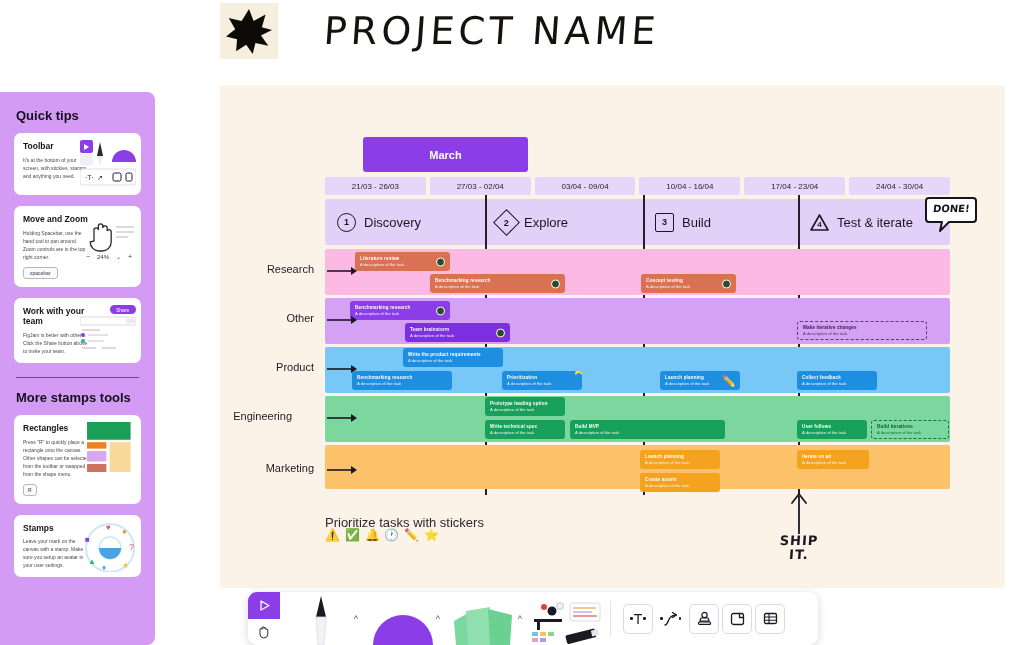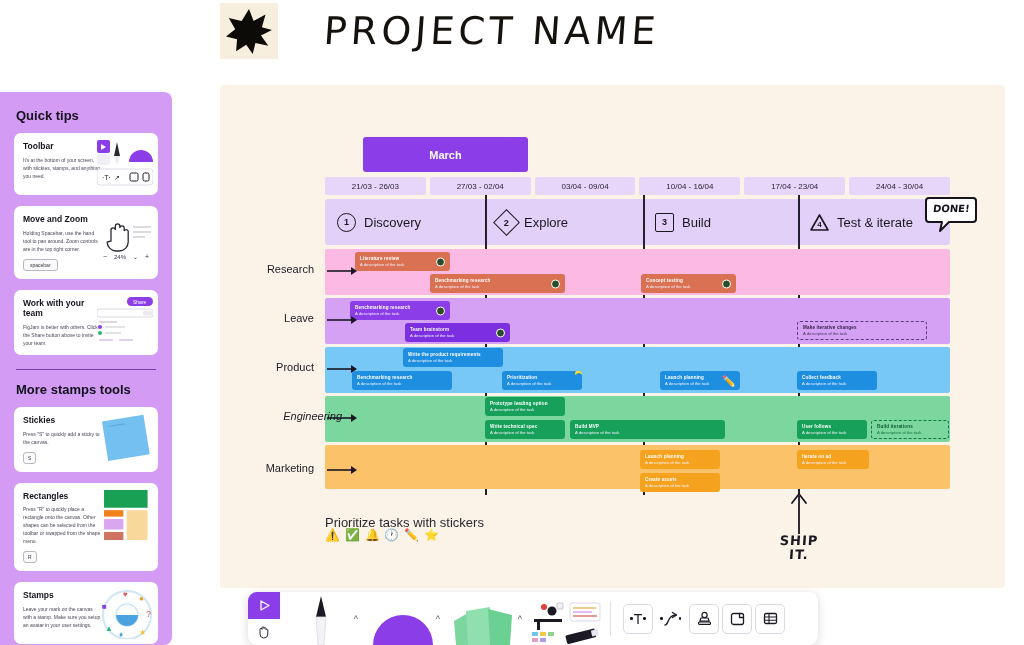--- a/index.html
+++ b/index.html
@@ -18,21 +18,21 @@
   .project-title {
     margin-left:46px;
     font-family:"DejaVu Sans", sans-serif;
     font-size:38px; letter-spacing:4px; color:#15110c;
     font-weight:400; white-space:nowrap;
     transform: skewX(-4deg);
   }
 
   
   .sidebar {
-    position:absolute; left:0px; top:92px; width:172px; height:553px;
+    position:absolute; left:0px; top:92px; width:155px; height:553px;
     background:#D49BF5; border-radius:0 8px 8px 0; padding:12px 14px;
     overflow:hidden;
   }
   .sb-h { font-size:13px; font-weight:bold; color:#12101a; margin:4px 0 10px 2px; }
   .sb-divider { height:1px; background:#7c3fa8; margin:14px 2px 12px 2px; }
   .tip-card {
     background:#fff; border-radius:7px; padding:8px 9px; margin-bottom:11px;
     position:relative; overflow:hidden; min-height:62px;
   }
   .tip-title { font-size:8.5px; font-weight:bold; color:#15131c; margin-bottom:4px; line-height:1.25; width:62%; }
@@ -209,31 +209,20 @@
         <circle cx="3" cy="36" r="2" fill="#2bb673"></circle>
         <line x1="8" y1="36" x2="24" y2="36" stroke="#c8c5d0" stroke-width="1.2"></line>
         <line x1="2" y1="43" x2="16" y2="43" stroke="#c8a8e8" stroke-width="1.2"></line>
         <line x1="22" y1="43" x2="36" y2="43" stroke="#c8a8e8" stroke-width="1.2"></line>
       </svg>
     </div>
 
     <div class="sb-divider"></div>
     <div class="sb-h">More stamps tools</div>
 
-    <div class="tip-card">
-      <div class="tip-title">Stickies</div>
-      <div class="tip-body">Press "S" to quickly add a sticky to the canvas.</div>
-      <span class="tip-key">S</span>
-      <svg class="tip-art" viewBox="0 0 56 50">
-        <g transform="rotate(-9 28 25)">
-          <rect x="8" y="4" width="42" height="40" fill="#74c0f0"></rect>
-          <line x1="13" y1="10" x2="30" y2="10" stroke="#5aa9dc" stroke-width="1.2"></line>
-        </g>
-      </svg>
-    </div>
 
     <div class="tip-card">
       <div class="tip-title">Rectangles</div>
       <div class="tip-body">Press "R" to quickly place a rectangle onto the canvas. Other shapes can be selected from the toolbar or swapped from the shape menu.</div>
       <span class="tip-key">R</span>
       <svg class="tip-art" viewBox="0 0 56 62">
         <rect x="2" y="0" width="54" height="22" fill="#19A055"></rect>
         <rect x="2" y="25" width="24" height="8" fill="#F0811A"></rect>
         <rect x="2" y="36" width="24" height="13" fill="#D9A7F0"></rect>
         <rect x="2" y="52" width="24" height="16" fill="#CE7360"></rect>
@@ -344,21 +333,21 @@
           <div class="task" style="left:80px;  width:105px; top:25px; height:19px; background:#7B2FE0;">
             <div class="t-title">Team brainstorm</div>
             <div class="t-desc">A description of the task</div>
             <span class="avatar"></span>
           </div>
           <div class="task dashed" style="left:472px; width:130px; top:23px; height:19px;">
             <div class="t-title">Make iterative changes</div>
             <div class="t-desc">A description of the task</div>
           </div>
         </div>
-        <div class="lane-label" style="right:636px; top:14px;">Leave</div>
+        <div class="lane-label" style="right:636px; top:14px;">Other</div>
         <svg class="lane-arrow" style="right:593px; top:17px;" viewBox="0 0 30 10">
           <line x1="0" y1="5" x2="24" y2="5" stroke="#1b1722" stroke-width="1.6"></line>
             <polygon points="24,1 30,5 24,9" fill="#1b1722"></polygon>
         </svg>
       </div>
 
       <div class="lane" style="height:46px; background:#78C8F7;">
         <div class="lane-tasks">
           <div class="task" style="left:78px;  width:100px; top:1px;  height:19px; background:#1E8FE0;">
             <div class="t-title">Write the product requirements</div>
@@ -406,21 +395,21 @@
           </div>
           <div class="task" style="left:472px; width:70px;  top:24px; height:19px; background:#16A05A;">
             <div class="t-title">User follows</div>
             <div class="t-desc">A description of the task</div>
           </div>
           <div class="task dashed green" style="left:546px; width:78px; top:24px; height:19px;">
             <div class="t-title">Build iterations</div>
             <div class="t-desc">A description of the task</div>
           </div>
         </div>
-        <div class="lane-label" style="right:608px; top:14px;font-style:italic;">Engineering</div>
+        <div class="lane-label" style="right:658px; top:14px;">Engineering</div>
         <svg class="lane-arrow" style="right:593px; top:17px;" viewBox="0 0 30 10">
           <line x1="0" y1="5" x2="24" y2="5" stroke="#1b1722" stroke-width="1.6"></line>
             <polygon points="24,1 30,5 24,9" fill="#1b1722"></polygon>
         </svg>
       </div>
 
       <div class="lane" style="height:44px; background:#FBC269;">
         <div class="lane-tasks">
           <div class="task" style="left:315px; width:80px; top:5px;  height:19px; background:#F5A21E;">
             <div class="t-title">Launch planning</div>

